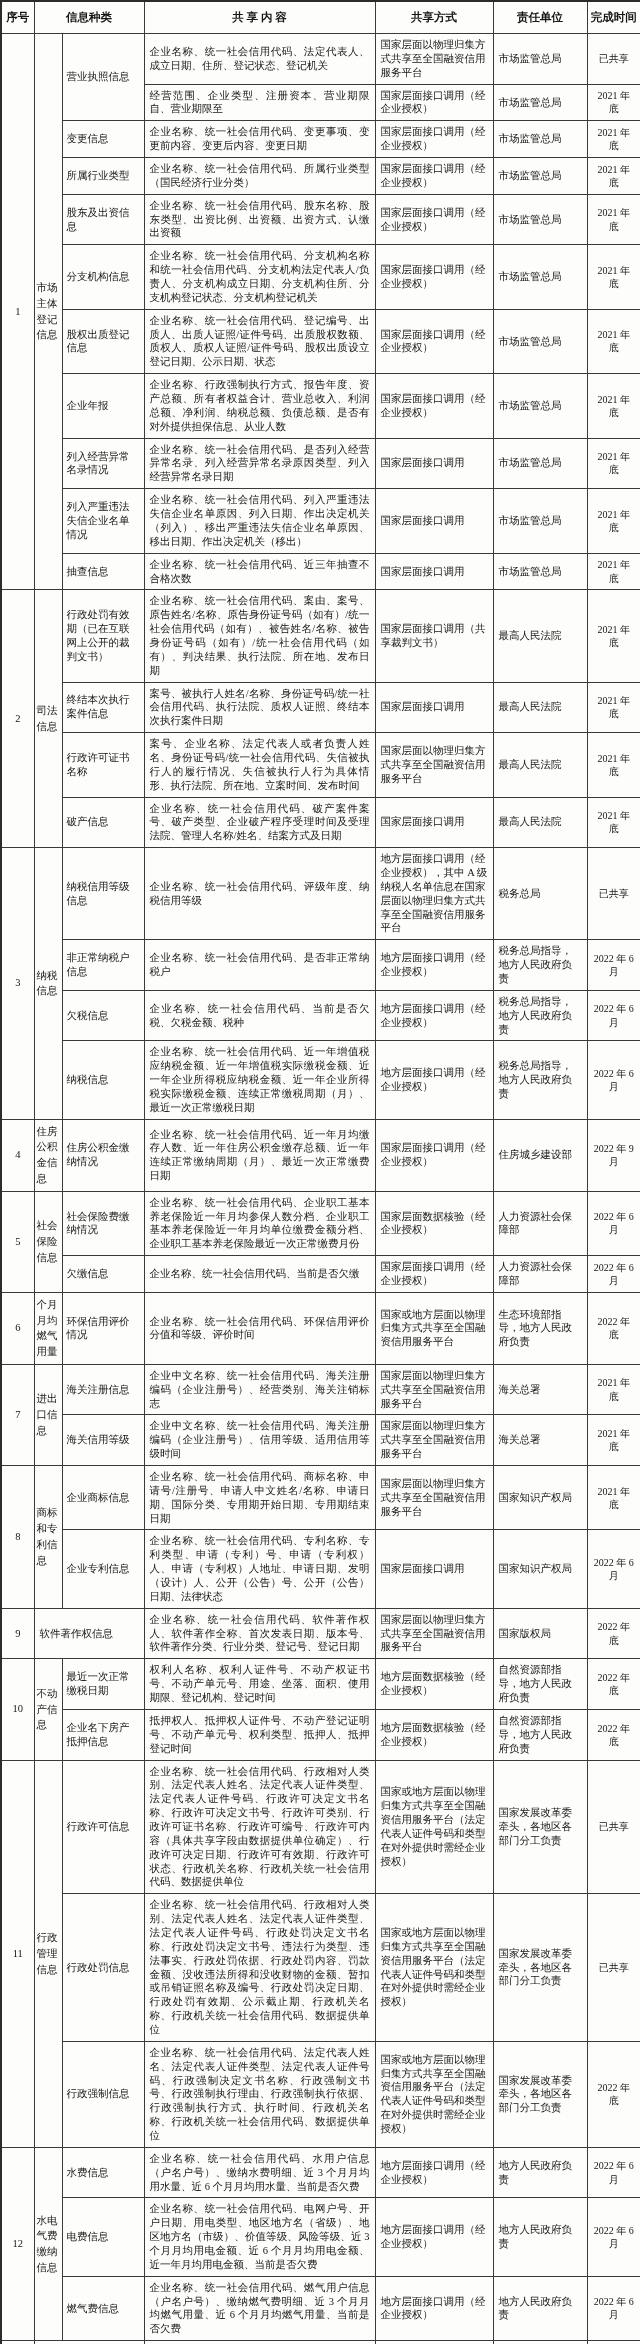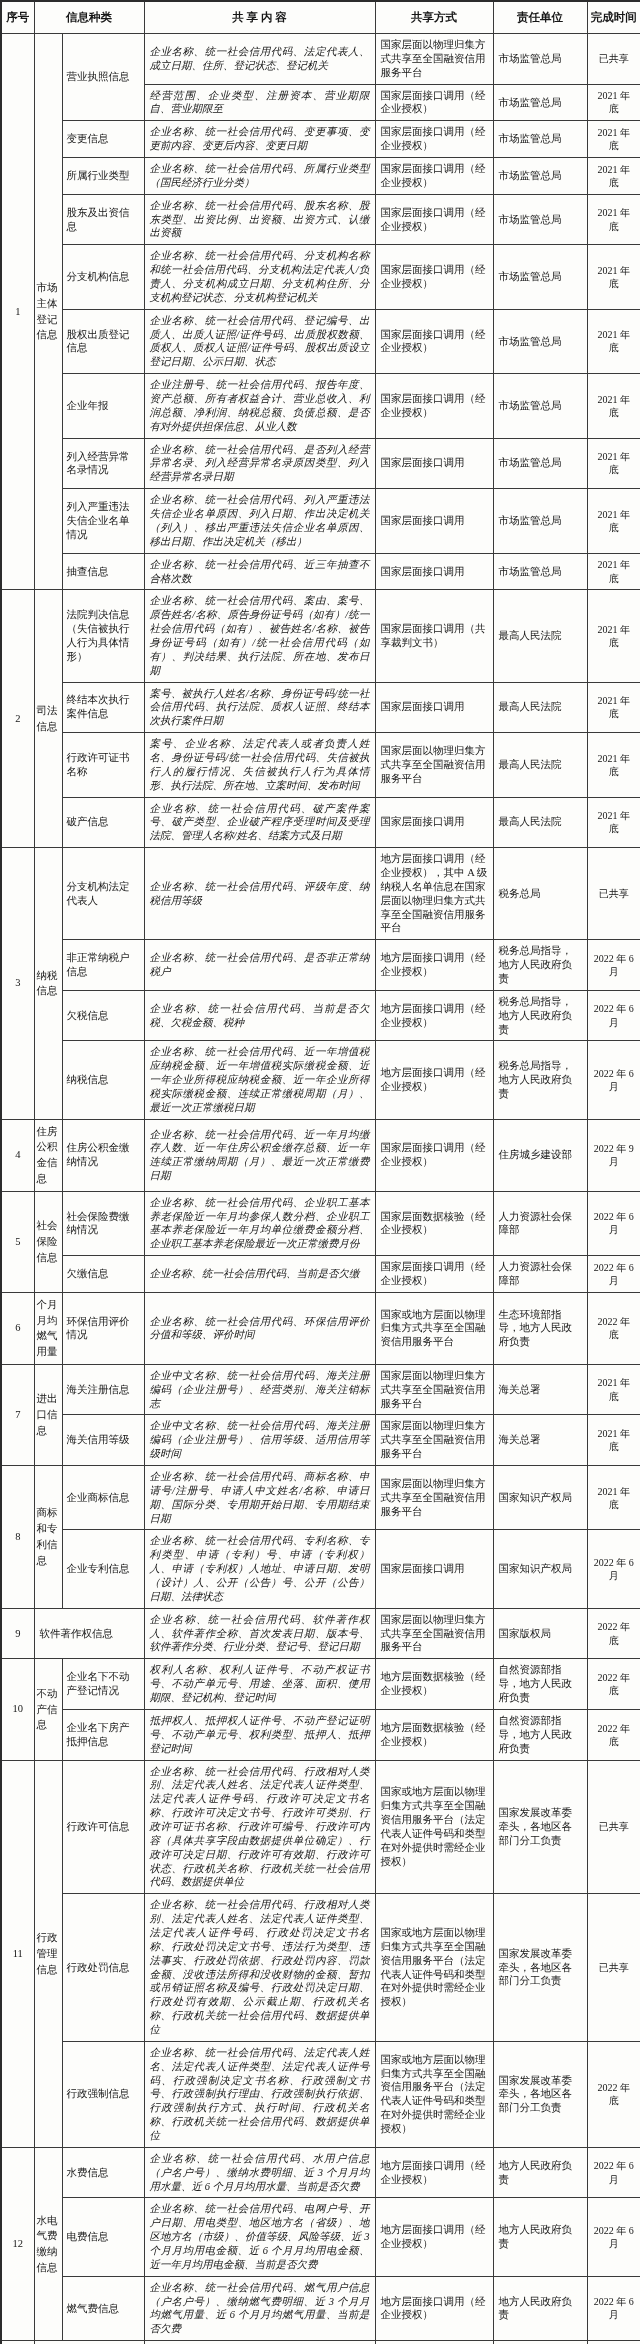--- a/index.html
+++ b/index.html
@@ -46,21 +46,21 @@
   td.cat {
     text-align:left;
     padding:4px 2px;
     line-height:1.5;
   }
   td.cat-merged {
     text-align:left;
     padding:4px 5px;
   }
   td.type { padding:4px 4px;margin-left:14px; }
-  td.content { text-align:justify; text-align-last:left;font-style:italic; }
+  td.content { text-align:justify; text-align-last:left; }
   td.method { }
   td.unit { }
   td.time {
     text-align:center;
     font-size:10px;
     padding:4px 6px;
   }
 </style>
 </head>
 <body>
@@ -132,21 +132,21 @@
         </tr>
         <tr>
           <td class="type">股权出质登记信息</td>
           <td class="content">企业名称、统一社会信用代码、登记编号、出质人、出质人证照/证件号码、出质股权数额、质权人、质权人证照/证件号码、股权出质设立登记日期、公示日期、状态</td>
           <td class="method">国家层面接口调用（经企业授权）</td>
           <td class="unit">市场监管总局</td>
           <td class="time">2021 年底</td>
         </tr>
         <tr>
           <td class="type">企业年报</td>
-          <td class="content">企业注册号、统一社会信用代码、报告年度、资产总额、所有者权益合计、营业总收入、利润总额、净利润、纳税总额、负债总额、是否有对外提供担保信息、从业人数</td>
+          <td class="content">企业名称、行政强制执行方式、报告年度、资产总额、所有者权益合计、营业总收入、利润总额、净利润、纳税总额、负债总额、是否有对外提供担保信息、从业人数</td>
           <td class="method">国家层面接口调用（经企业授权）</td>
           <td class="unit">市场监管总局</td>
           <td class="time">2021 年底</td>
         </tr>
         <tr>
           <td class="type">列入经营异常名录情况</td>
           <td class="content">企业名称、统一社会信用代码、是否列入经营异常名录、列入经营异常名录原因类型、列入经营异常名录日期</td>
           <td class="method">国家层面接口调用</td>
           <td class="unit">市场监管总局</td>
           <td class="time">2021 年底</td>
@@ -161,21 +161,21 @@
         <tr>
           <td class="type">抽查信息</td>
           <td class="content">企业名称、统一社会信用代码、近三年抽查不合格次数</td>
           <td class="method">国家层面接口调用</td>
           <td class="unit">市场监管总局</td>
           <td class="time">2021 年底</td>
         </tr>
         <tr>
           <td class="num" rowspan="4">2</td>
           <td class="cat" rowspan="4">司法信息</td>
-          <td class="type">法院判决信息（失信被执行人行为具体情形）</td>
+          <td class="type">行政处罚有效期（已在互联网上公开的裁判文书）</td>
           <td class="content">企业名称、统一社会信用代码、案由、案号、原告姓名/名称、原告身份证号码（如有）/统一社会信用代码（如有）、被告姓名/名称、被告身份证号码（如有）/统一社会信用代码（如有）、判决结果、执行法院、所在地、发布日期</td>
           <td class="method">国家层面接口调用（共享裁判文书）</td>
           <td class="unit">最高人民法院</td>
           <td class="time">2021 年底</td>
         </tr>
         <tr>
           <td class="type">终结本次执行案件信息</td>
           <td class="content">案号、被执行人姓名/名称、身份证号码/统一社会信用代码、执行法院、质权人证照、终结本次执行案件日期</td>
           <td class="method">国家层面接口调用</td>
           <td class="unit">最高人民法院</td>
@@ -191,21 +191,21 @@
         <tr>
           <td class="type">破产信息</td>
           <td class="content">企业名称、统一社会信用代码、破产案件案号、破产类型、企业破产程序受理时间及受理法院、管理人名称/姓名、结案方式及日期</td>
           <td class="method">国家层面接口调用</td>
           <td class="unit">最高人民法院</td>
           <td class="time">2021 年底</td>
         </tr>
         <tr>
           <td class="num" rowspan="4">3</td>
           <td class="cat" rowspan="4">纳税信息</td>
-          <td class="type">分支机构法定代表人</td>
+          <td class="type">纳税信用等级信息</td>
           <td class="content">企业名称、统一社会信用代码、评级年度、纳税信用等级</td>
           <td class="method">地方层面接口调用（经企业授权），其中 A 级纳税人名单信息在国家层面以物理归集方式共享至全国融资信用服务平台</td>
           <td class="unit">税务总局</td>
           <td class="time">已共享</td>
         </tr>
         <tr>
           <td class="type">非正常纳税户信息</td>
           <td class="content">企业名称、统一社会信用代码、是否非正常纳税户</td>
           <td class="method">地方层面接口调用（经企业授权）</td>
           <td class="unit">税务总局指导，地方人民政府负责</td>
@@ -295,21 +295,21 @@
           <td class="num">9</td>
           <td class="cat-merged" colspan="2">软件著作权信息</td>
           <td class="content">企业名称、统一社会信用代码、软件著作权人、软件著作全称、首次发表日期、版本号、软件著作分类、行业分类、登记号、登记日期</td>
           <td class="method">国家层面以物理归集方式共享至全国融资信用服务平台</td>
           <td class="unit">国家版权局</td>
           <td class="time">2022 年底</td>
         </tr>
         <tr>
           <td class="num" rowspan="2">10</td>
           <td class="cat" rowspan="2">不动产信息</td>
-          <td class="type">企业名下不动产登记情况</td>
+          <td class="type">最近一次正常缴税日期</td>
           <td class="content">权利人名称、权利人证件号、不动产权证书号、不动产单元号、用途、坐落、面积、使用期限、登记机构、登记时间</td>
           <td class="method">地方层面数据核验（经企业授权）</td>
           <td class="unit">自然资源部指导，地方人民政府负责</td>
           <td class="time">2022 年底</td>
         </tr>
         <tr>
           <td class="type">企业名下房产抵押信息</td>
           <td class="content">抵押权人、抵押权人证件号、不动产登记证明号、不动产单元号、权利类型、抵押人、抵押登记时间</td>
           <td class="method">地方层面数据核验（经企业授权）</td>
           <td class="unit">自然资源部指导，地方人民政府负责</td>

